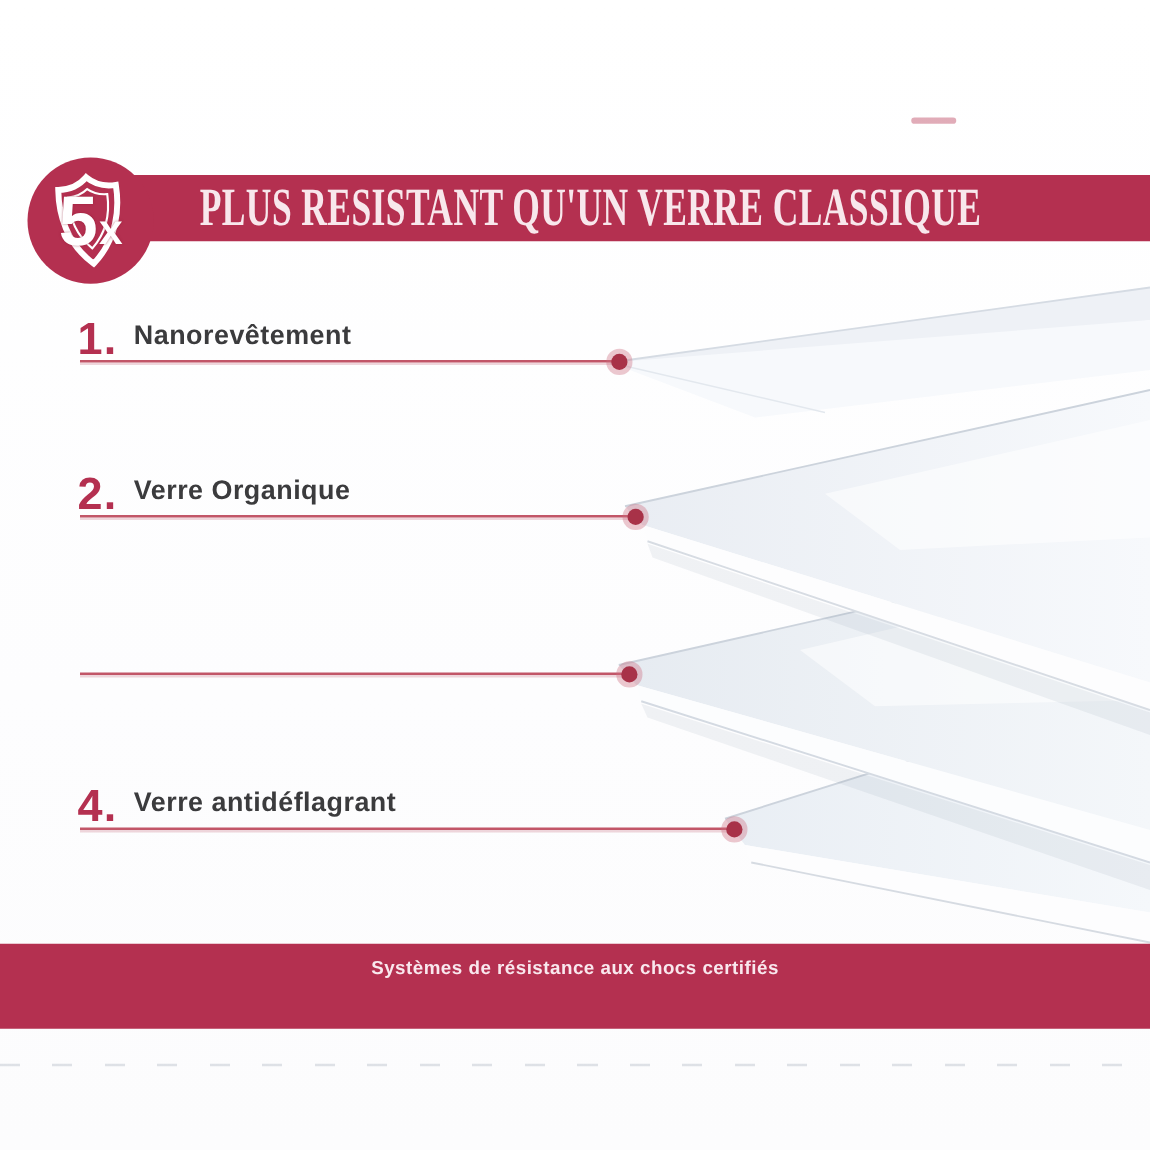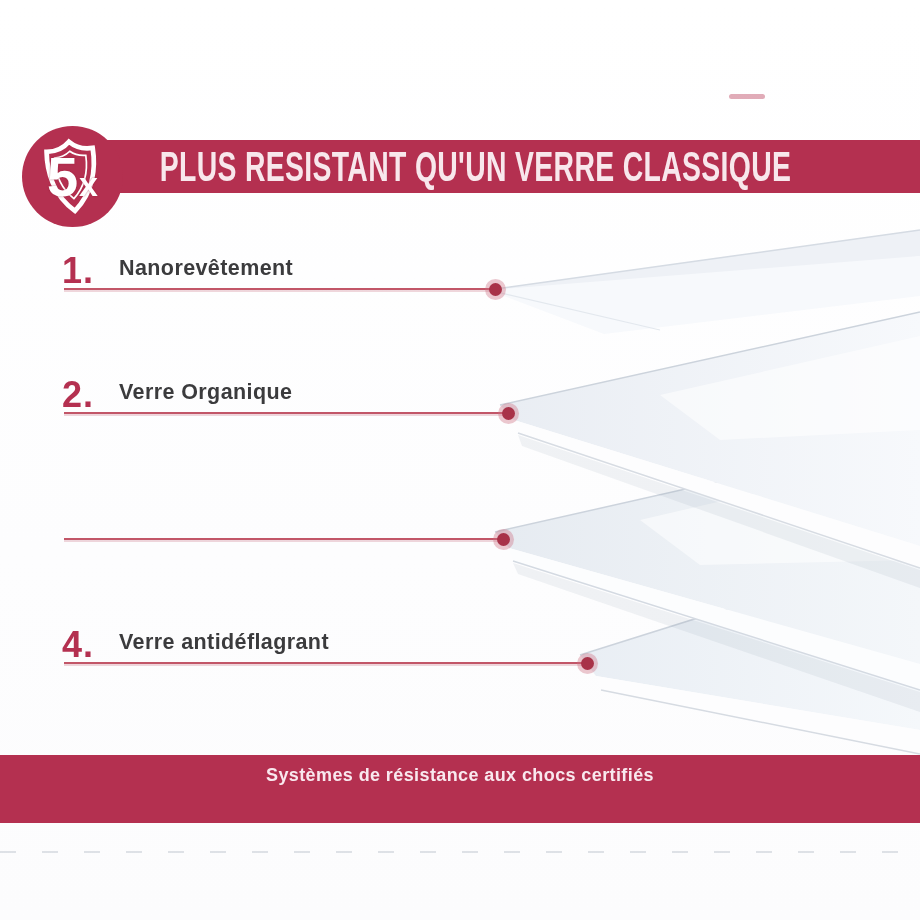--- a/index.html
+++ b/index.html
@@ -4,54 +4,54 @@
 <style>
   html,body{margin:0;padding:0;background:#ffffff;}
   .stage{
     position:relative;width:920px;height:920px;overflow:hidden;
     background:linear-gradient(180deg,#ffffff 0%,#fdfdfe 60%,#fcfcfd 100%);
     font-family:"Liberation Sans", sans-serif;
   }
   
   .top-banner{
     position:absolute;left:70px;right:0;top:140px;height:53px;
-    background:#b43050;z-index:2;display:flex;align-items:center;
+    background:#b43050;z-index:2;display:flex;align-items:center;font-family:Liberation Serif, serif;
   }
   .top-banner .title{
     display:inline-block;color:#f8e7ec;font-weight:bold;font-size:43px;
     letter-spacing:0.5px;white-space:nowrap;padding-left:136px;
     transform:scaleX(0.66);transform-origin:left center;
   }
   .badge-circle{
     position:absolute;left:22px;top:126px;width:101px;height:101px;border-radius:50%;
     background:#b43050;z-index:3;
   }
   .badge-circle svg{position:absolute;left:16px;top:10px;transform:rotate(-5deg);}
   .badge-text{
     position:absolute;left:0;top:0;width:101px;height:101px;z-index:4;
     display:flex;align-items:center;justify-content:center;color:#ffffff;
   }
   .badge-text .big{font-size:56px;font-weight:bold;line-height:1;text-shadow:0 0 2px rgba(140,20,45,.6);}
   .badge-text .small{font-size:34px;font-weight:bold;line-height:1;margin:14px 0 0 1px;text-shadow:0 0 2px rgba(140,20,45,.6);}
   
   .item{position:absolute;left:62px;z-index:5;white-space:nowrap;}
   .item .num{color:#b43050;font-weight:bold;font-size:36px;letter-spacing:1px;}
-  .item .label{color:#3b3b3d;font-weight:bold;font-size:21.5px;letter-spacing:0.4px;margin-left:25px;vertical-align:8px;}
+  .item .label{color:#3b3b3d;font-weight:bold;font-size:21.5px;letter-spacing:0.4px;margin-left:13px;vertical-align:8px;}
   .rule{
     position:absolute;left:64px;height:2px;background:#c25668;z-index:4;
     box-shadow:0 2px 0 rgba(196,94,116,0.25);
   }
   .marker{
     position:absolute;width:13px;height:13px;border-radius:50%;background:#a83248;
     box-shadow:0 0 0 4px rgba(205,110,130,0.38);z-index:6;
   }
   
   .bottom-banner{
     position:absolute;left:0;right:0;top:755px;height:68px;background:#b43050;z-index:2;
-    text-align:center;color:#f9e8ee;font-weight:bold;font-size:18px;line-height:30px;
+    text-align:center;color:#f9e8ee;font-weight:bold;font-size:15px;line-height:30px;
     letter-spacing:0.4px;padding-top:5px;box-sizing:border-box;
   }
   
   .artifact-line{
     position:absolute;left:0;right:0;top:851px;height:2px;z-index:1;
     background:repeating-linear-gradient(90deg,rgba(185,192,202,0.45) 0 16px,transparent 16px 42px);
   }
   .artifact-smudge{
     position:absolute;left:729px;top:94px;width:36px;height:5px;border-radius:3px;
     background:rgba(180,47,77,0.4);z-index:1;

